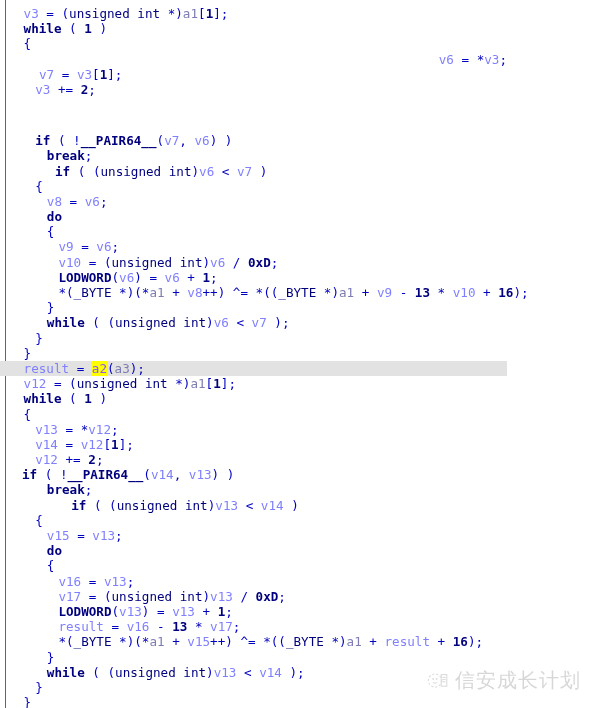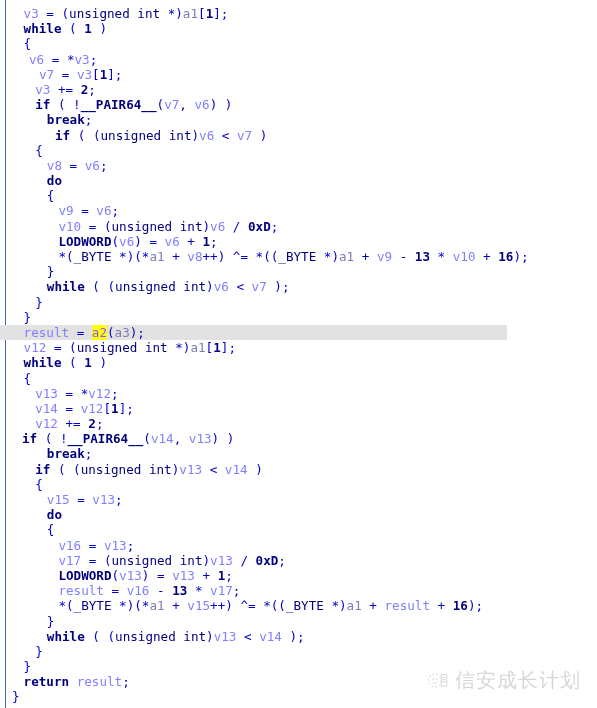--- a/index.html
+++ b/index.html
@@ -94,24 +94,24 @@
 <body>
 
 <div id="decompiler-view">
 
   <div id="gutter-rule" style="background: rgb(58, 110, 165);"></div>
 
   <div id="code-area">
       <div class="code-line" style="padding-left: 23.6px;"><span class="tok-var">v3</span><span class="tok-punct"> = (</span><span class="tok-type">unsigned int</span><span class="tok-punct"> *)</span><span class="tok-arg">a1</span><span class="tok-punct">[</span><span class="tok-num">1</span><span class="tok-punct">];</span></div>
       <div class="code-line" style="padding-left: 23.6px;"><span class="tok-kw">while</span><span class="tok-punct"> ( </span><span class="tok-num">1</span><span class="tok-punct"> )</span></div>
       <div class="code-line" style="padding-left: 23.6px;"><span class="tok-brace">{</span></div>
-      <div class="code-line" style="padding-left: 29px;"><span class="tok-var">v6</span><span class="tok-punct"> = *</span><span class="tok-var">v3</span><span class="tok-punct">;</span></div>
+      <div class="code-line" style="padding-left: 54px; text-align: right;"><span class="tok-var">v6</span><span class="tok-punct"> = *</span><span class="tok-var">v3</span><span class="tok-punct">;</span></div>
       <div class="code-line" style="padding-left: 39px;"><span class="tok-var">v7</span><span class="tok-punct"> = </span><span class="tok-var">v3</span><span class="tok-punct">[</span><span class="tok-num">1</span><span class="tok-punct">];</span></div>
       <div class="code-line" style="padding-left: 35.2px;"><span class="tok-var">v3</span><span class="tok-punct"> += </span><span class="tok-num">2</span><span class="tok-punct">;</span></div>
-      <div class="code-line" style="padding-left: 35.2px;"><span class="tok-kw">if</span><span class="tok-punct"> ( !</span><span class="tok-func">__PAIR64__</span><span class="tok-punct">(</span><span class="tok-var">v7</span><span class="tok-punct">, </span><span class="tok-var">v6</span><span class="tok-punct">) )</span></div>
+      <div class="code-line" style="padding-left: 35.2px; margin-top: 36px;"><span class="tok-kw">if</span><span class="tok-punct"> ( !</span><span class="tok-func">__PAIR64__</span><span class="tok-punct">(</span><span class="tok-var">v7</span><span class="tok-punct">, </span><span class="tok-var">v6</span><span class="tok-punct">) )</span></div>
       <div class="code-line" style="padding-left: 46.8px;"><span class="tok-kw">break</span><span class="tok-punct">;</span></div>
       <div class="code-line" style="padding-left: 55px;"><span class="tok-kw">if</span><span class="tok-punct"> ( (</span><span class="tok-type">unsigned int</span><span class="tok-punct">)</span><span class="tok-var">v6</span><span class="tok-punct"> &lt; </span><span class="tok-var">v7</span><span class="tok-punct"> )</span></div>
       <div class="code-line" style="padding-left: 35.2px;"><span class="tok-brace">{</span></div>
       <div class="code-line" style="padding-left: 46.8px;"><span class="tok-var">v8</span><span class="tok-punct"> = </span><span class="tok-var">v6</span><span class="tok-punct">;</span></div>
       <div class="code-line" style="padding-left: 46.8px;"><span class="tok-kw">do</span></div>
       <div class="code-line" style="padding-left: 46.8px;"><span class="tok-brace">{</span></div>
       <div class="code-line" style="padding-left: 58.4px;"><span class="tok-var">v9</span><span class="tok-punct"> = </span><span class="tok-var">v6</span><span class="tok-punct">;</span></div>
       <div class="code-line" style="padding-left: 58.4px;"><span class="tok-var">v10</span><span class="tok-punct"> = (</span><span class="tok-type">unsigned int</span><span class="tok-punct">)</span><span class="tok-var">v6</span><span class="tok-punct"> / </span><span class="tok-num">0xD</span><span class="tok-punct">;</span></div>
       <div class="code-line" style="padding-left: 58.4px;"><span class="tok-func">LODWORD</span><span class="tok-punct">(</span><span class="tok-var">v6</span><span class="tok-punct">) = </span><span class="tok-var">v6</span><span class="tok-punct"> + </span><span class="tok-num">1</span><span class="tok-punct">;</span></div>
       <div class="code-line" style="padding-left: 58.4px;"><span class="tok-punct">*(</span><span class="tok-type">_BYTE</span><span class="tok-punct"> *)(*</span><span class="tok-arg">a1</span><span class="tok-punct"> + </span><span class="tok-var">v8</span><span class="tok-punct">++) ^= *((</span><span class="tok-type">_BYTE</span><span class="tok-punct"> *)</span><span class="tok-arg">a1</span><span class="tok-punct"> + </span><span class="tok-var">v9</span><span class="tok-punct"> - </span><span class="tok-num">13</span><span class="tok-punct"> * </span><span class="tok-var">v10</span><span class="tok-punct"> + </span><span class="tok-num">16</span><span class="tok-punct">);</span></div>
@@ -121,21 +121,21 @@
       <div class="code-line" style="padding-left: 23.6px;"><span class="tok-brace">}</span></div>
       <div class="code-line highlighted" style="padding-left: 23.6px; background: rgb(226, 226, 226);"><span class="tok-result">result</span><span class="tok-punct"> = </span><span class="tok-hl" style="background: rgb(255, 255, 0);">a2</span><span class="tok-punct">(</span><span class="tok-arg">a3</span><span class="tok-punct">);</span></div>
       <div class="code-line" style="padding-left: 23.6px;"><span class="tok-var">v12</span><span class="tok-punct"> = (</span><span class="tok-type">unsigned int</span><span class="tok-punct"> *)</span><span class="tok-arg">a1</span><span class="tok-punct">[</span><span class="tok-num">1</span><span class="tok-punct">];</span></div>
       <div class="code-line" style="padding-left: 23.6px;"><span class="tok-kw">while</span><span class="tok-punct"> ( </span><span class="tok-num">1</span><span class="tok-punct"> )</span></div>
       <div class="code-line" style="padding-left: 23.6px;"><span class="tok-brace">{</span></div>
       <div class="code-line" style="padding-left: 35.2px;"><span class="tok-var">v13</span><span class="tok-punct"> = *</span><span class="tok-var">v12</span><span class="tok-punct">;</span></div>
       <div class="code-line" style="padding-left: 35.2px;"><span class="tok-var">v14</span><span class="tok-punct"> = </span><span class="tok-var">v12</span><span class="tok-punct">[</span><span class="tok-num">1</span><span class="tok-punct">];</span></div>
       <div class="code-line" style="padding-left: 35.2px;"><span class="tok-var">v12</span><span class="tok-punct"> += </span><span class="tok-num">2</span><span class="tok-punct">;</span></div>
       <div class="code-line" style="padding-left: 22px;"><span class="tok-kw">if</span><span class="tok-punct"> ( !</span><span class="tok-func">__PAIR64__</span><span class="tok-punct">(</span><span class="tok-var">v14</span><span class="tok-punct">, </span><span class="tok-var">v13</span><span class="tok-punct">) )</span></div>
       <div class="code-line" style="padding-left: 46.8px;"><span class="tok-kw">break</span><span class="tok-punct">;</span></div>
-      <div class="code-line" style="padding-left: 35.2px;"><span class="tok-kw">if</span><span class="tok-punct"> ( (</span><span class="tok-type">unsigned int</span><span class="tok-punct">)</span><span class="tok-var">v13</span><span class="tok-punct"> &lt; </span><span class="tok-var">v14</span><span class="tok-punct"> )</span></div>
+      <div class="code-line" style="padding-left: 35.2px; margin-left: 36px;"><span class="tok-kw">if</span><span class="tok-punct"> ( (</span><span class="tok-type">unsigned int</span><span class="tok-punct">)</span><span class="tok-var">v13</span><span class="tok-punct"> &lt; </span><span class="tok-var">v14</span><span class="tok-punct"> )</span></div>
       <div class="code-line" style="padding-left: 35.2px;"><span class="tok-brace">{</span></div>
       <div class="code-line" style="padding-left: 46.8px;"><span class="tok-var">v15</span><span class="tok-punct"> = </span><span class="tok-var">v13</span><span class="tok-punct">;</span></div>
       <div class="code-line" style="padding-left: 46.8px;"><span class="tok-kw">do</span></div>
       <div class="code-line" style="padding-left: 46.8px;"><span class="tok-brace">{</span></div>
       <div class="code-line" style="padding-left: 58.4px;"><span class="tok-var">v16</span><span class="tok-punct"> = </span><span class="tok-var">v13</span><span class="tok-punct">;</span></div>
       <div class="code-line" style="padding-left: 58.4px;"><span class="tok-var">v17</span><span class="tok-punct"> = (</span><span class="tok-type">unsigned int</span><span class="tok-punct">)</span><span class="tok-var">v13</span><span class="tok-punct"> / </span><span class="tok-num">0xD</span><span class="tok-punct">;</span></div>
       <div class="code-line" style="padding-left: 58.4px;"><span class="tok-func">LODWORD</span><span class="tok-punct">(</span><span class="tok-var">v13</span><span class="tok-punct">) = </span><span class="tok-var">v13</span><span class="tok-punct"> + </span><span class="tok-num">1</span><span class="tok-punct">;</span></div>
       <div class="code-line" style="padding-left: 58.4px;"><span class="tok-result">result</span><span class="tok-punct"> = </span><span class="tok-var">v16</span><span class="tok-punct"> - </span><span class="tok-num">13</span><span class="tok-punct"> * </span><span class="tok-var">v17</span><span class="tok-punct">;</span></div>
       <div class="code-line" style="padding-left: 58.4px;"><span class="tok-punct">*(</span><span class="tok-type">_BYTE</span><span class="tok-punct"> *)(*</span><span class="tok-arg">a1</span><span class="tok-punct"> + </span><span class="tok-var">v15</span><span class="tok-punct">++) ^= *((</span><span class="tok-type">_BYTE</span><span class="tok-punct"> *)</span><span class="tok-arg">a1</span><span class="tok-punct"> + </span><span class="tok-result">result</span><span class="tok-punct"> + </span><span class="tok-num">16</span><span class="tok-punct">);</span></div>
       <div class="code-line" style="padding-left: 46.8px;"><span class="tok-brace">}</span></div>

